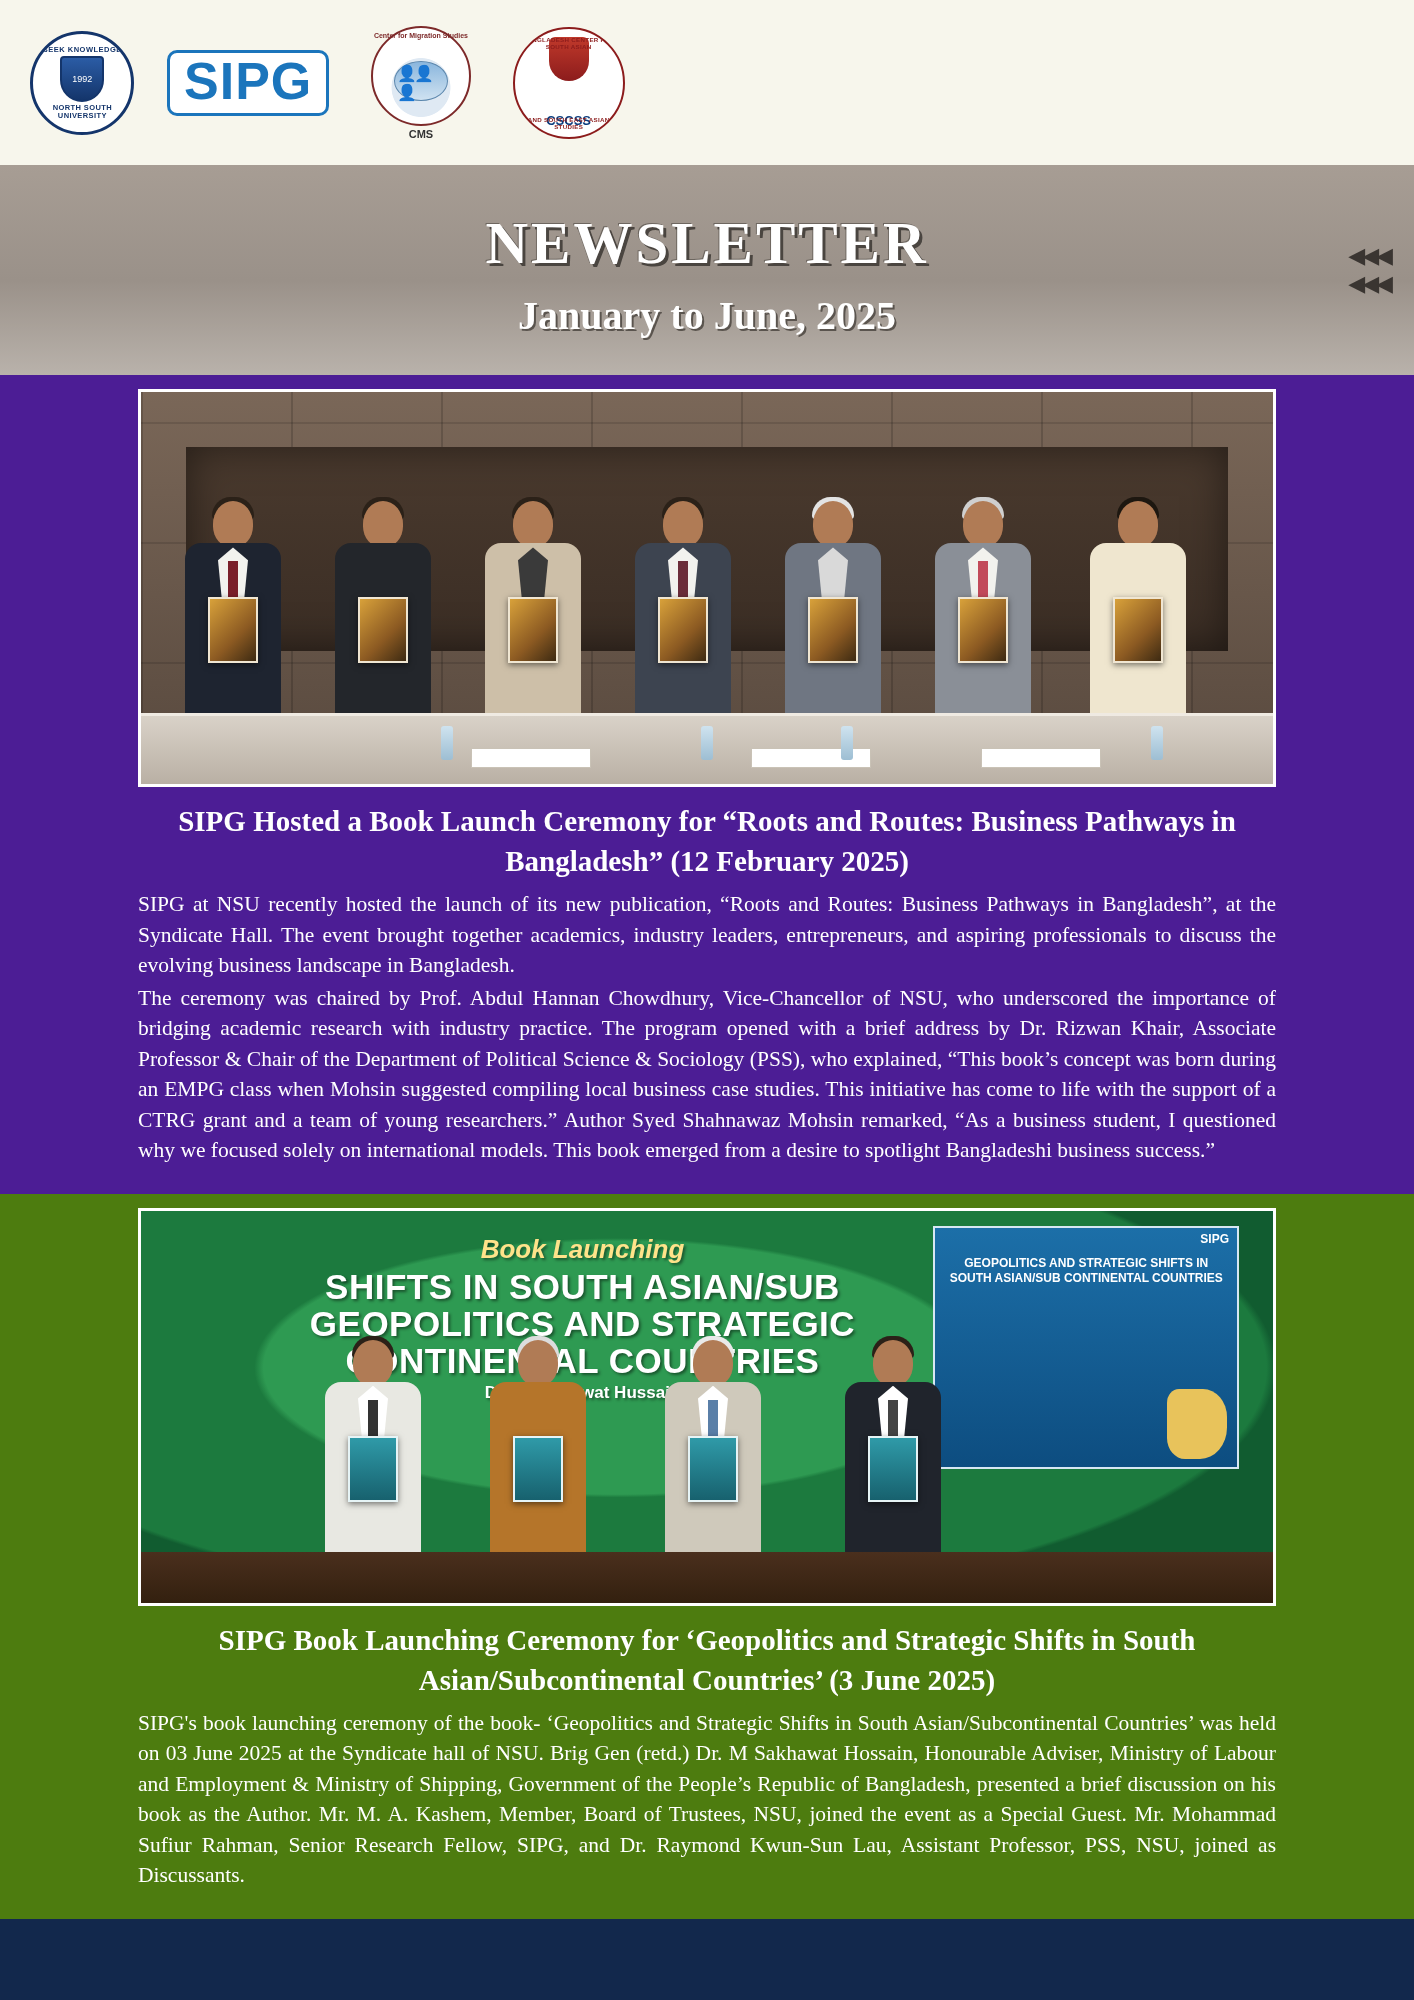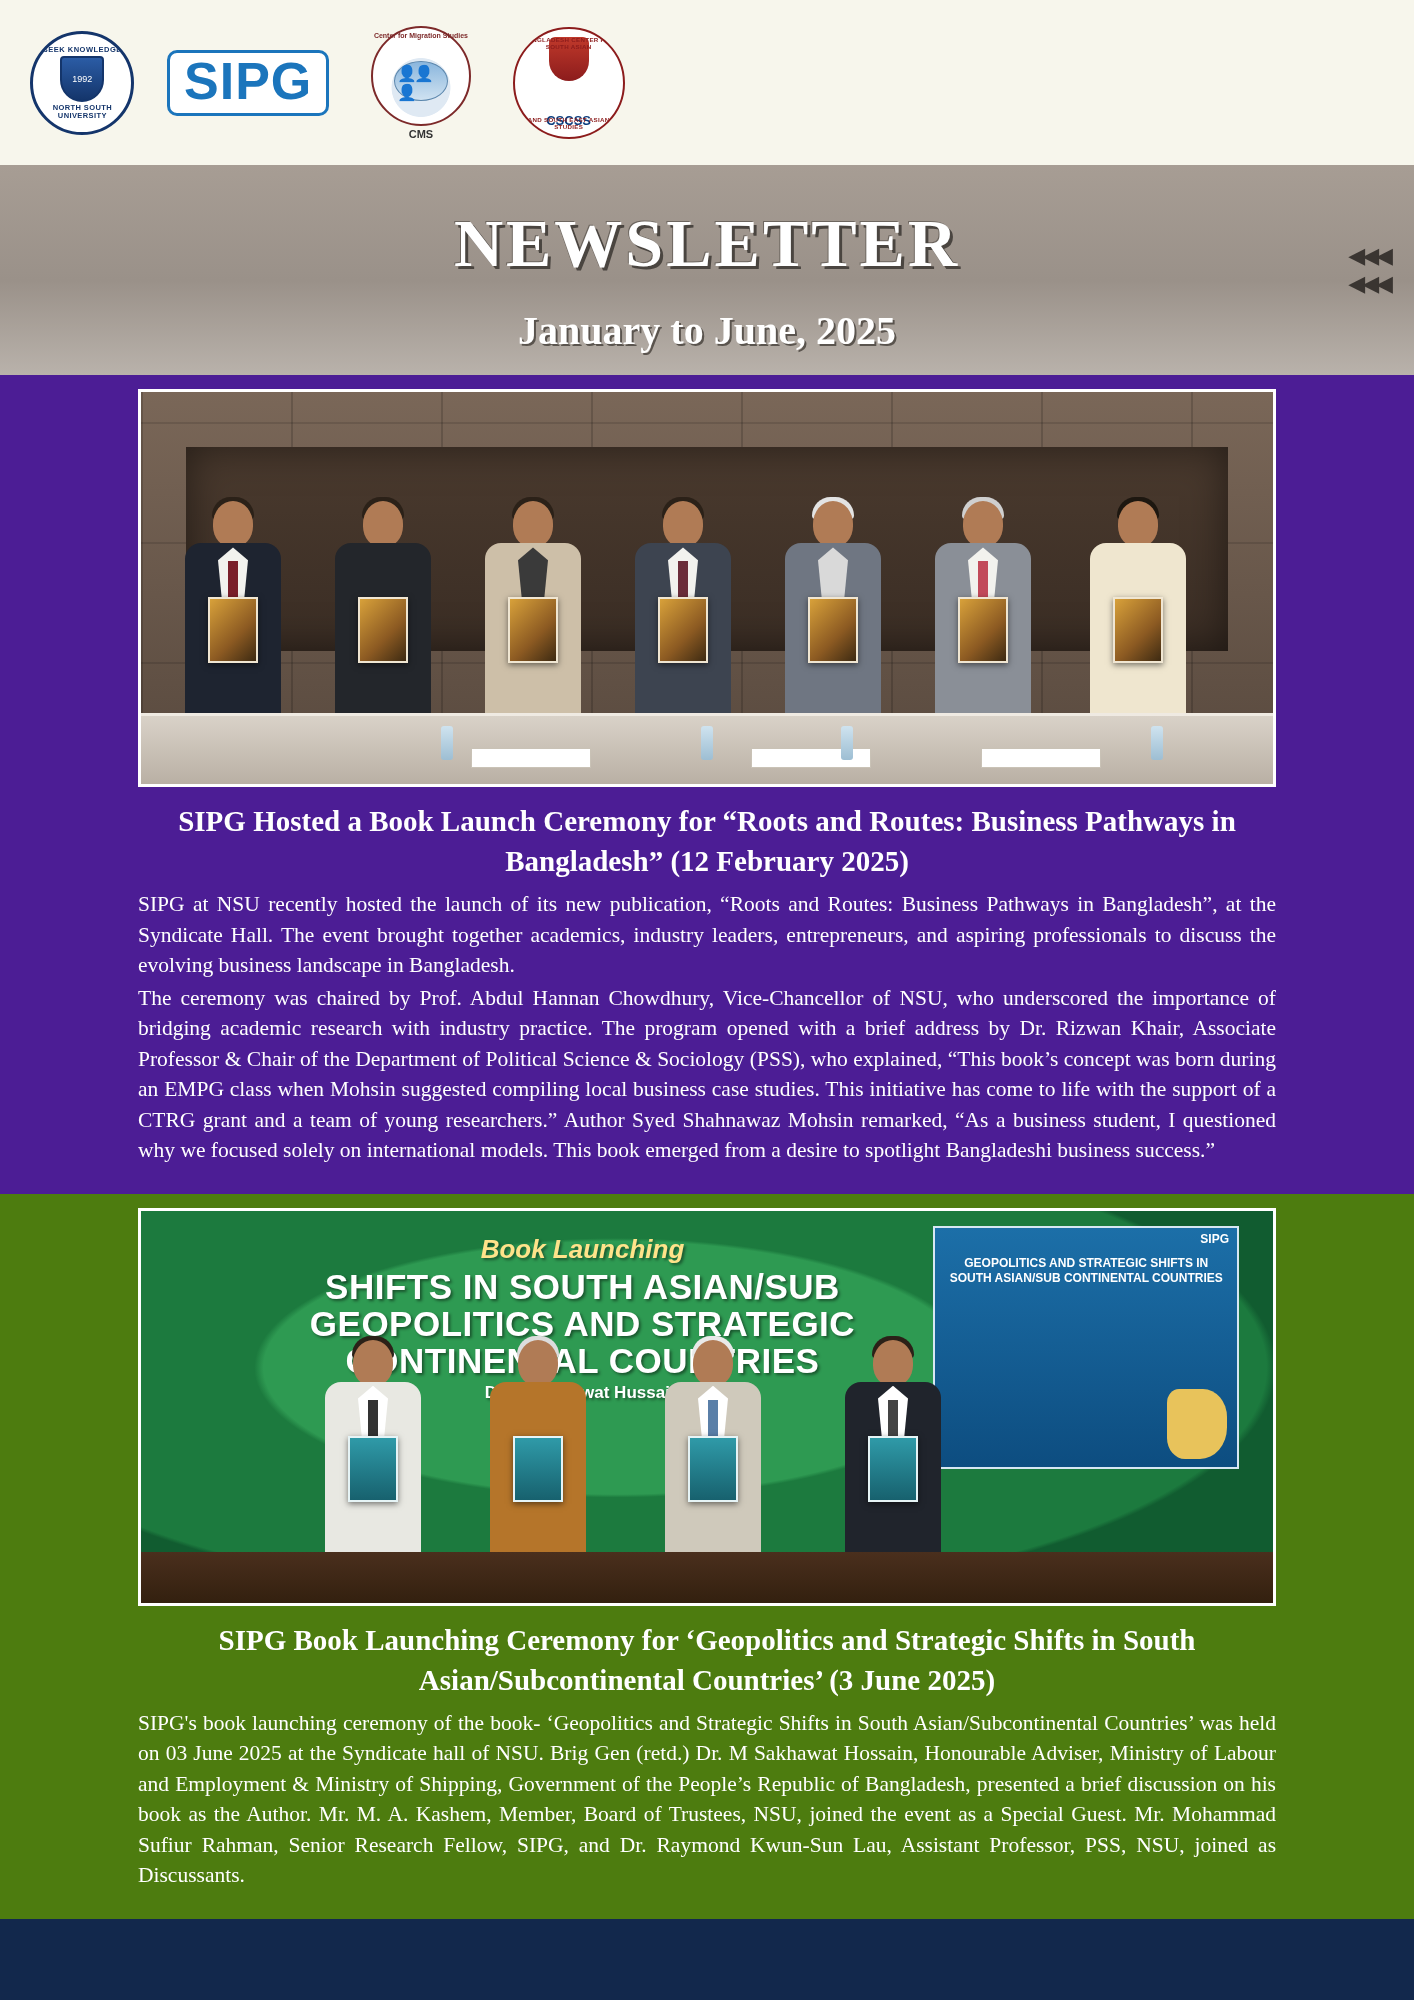--- a/index.html
+++ b/index.html
@@ -158,24 +158,24 @@
     position: relative;
     width: 100%;
     height: 210px;
     background: linear-gradient(180deg, #a79d94 0%, #9a9189 55%, #b9b2ab 100%);
     display: flex;
     flex-direction: column;
     align-items: center;
     justify-content: center;
   }
   .banner h1 {
-    margin: 18px;
+    margin: 8px;
     font-family: "Liberation Serif", serif;
     font-weight: bold;
-    font-size: 68px;
+    font-size: 59px;
     letter-spacing: 3px;
     color: #ffffff;
     text-shadow: 3px 3px 0 #4a4540, -1px -1px 0 #6d665f;
   }
   .banner h2 {
     margin: 6px 0 0 0;
     font-family: "Liberation Serif", serif;
     font-weight: bold;
     font-size: 40px;
     color: #ffffff;

